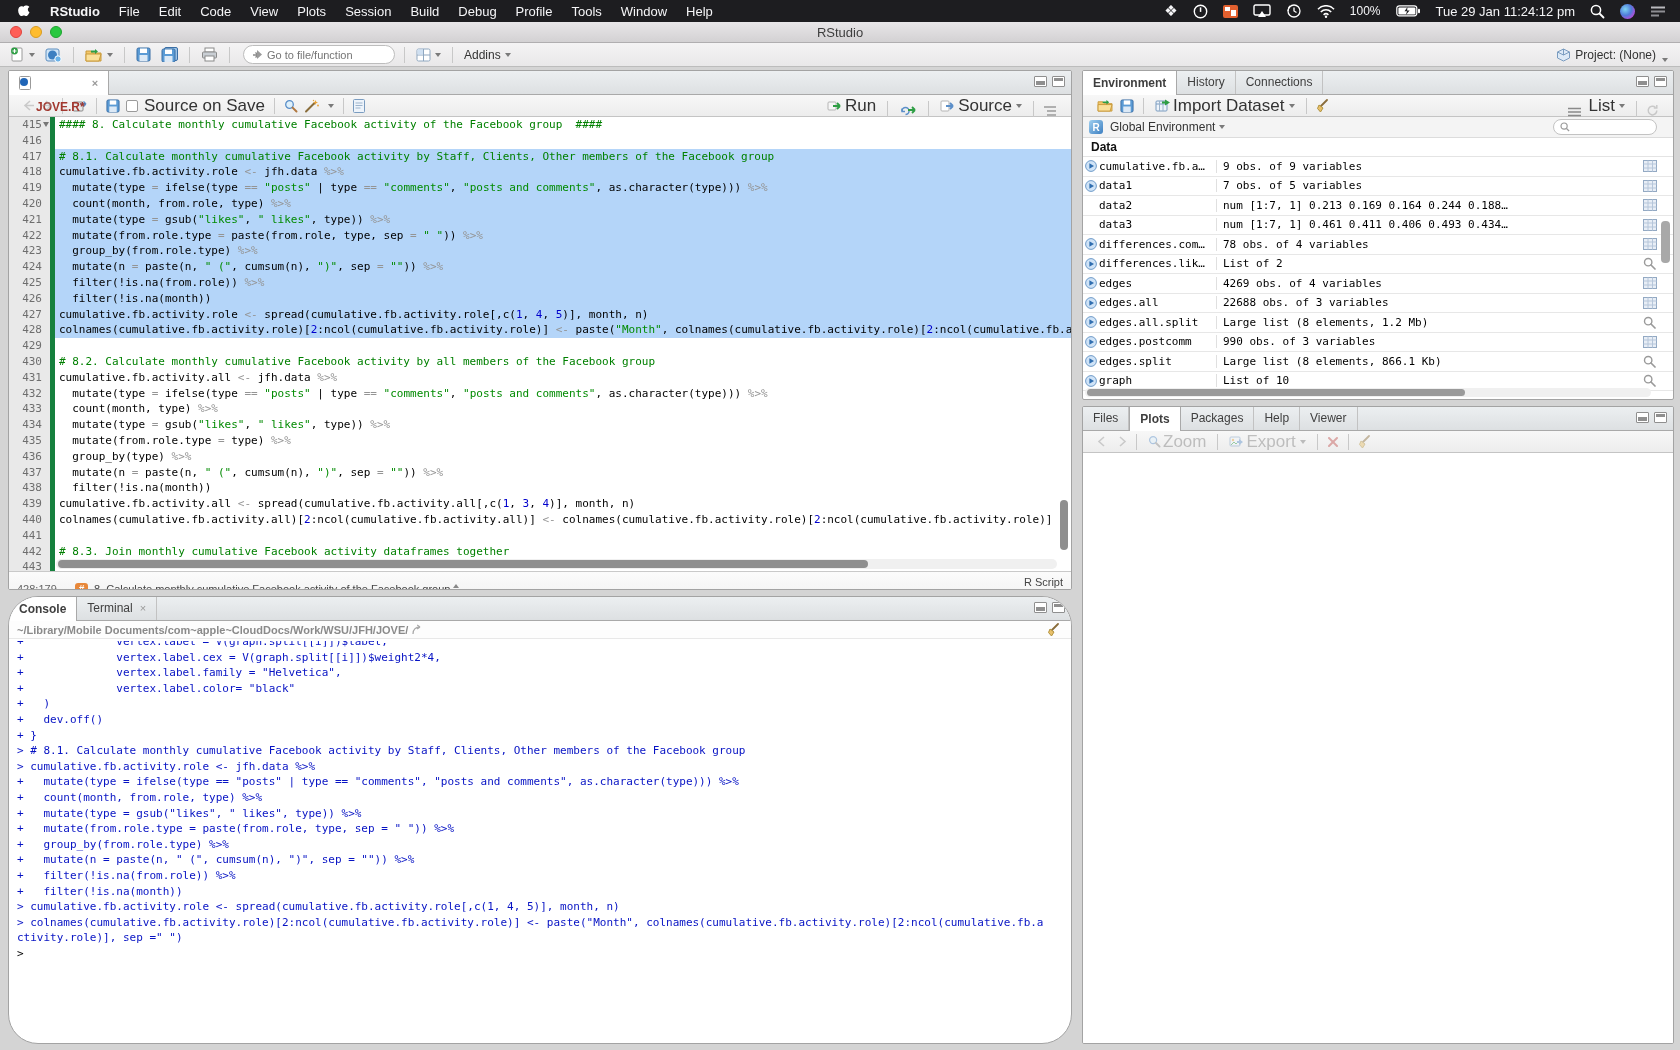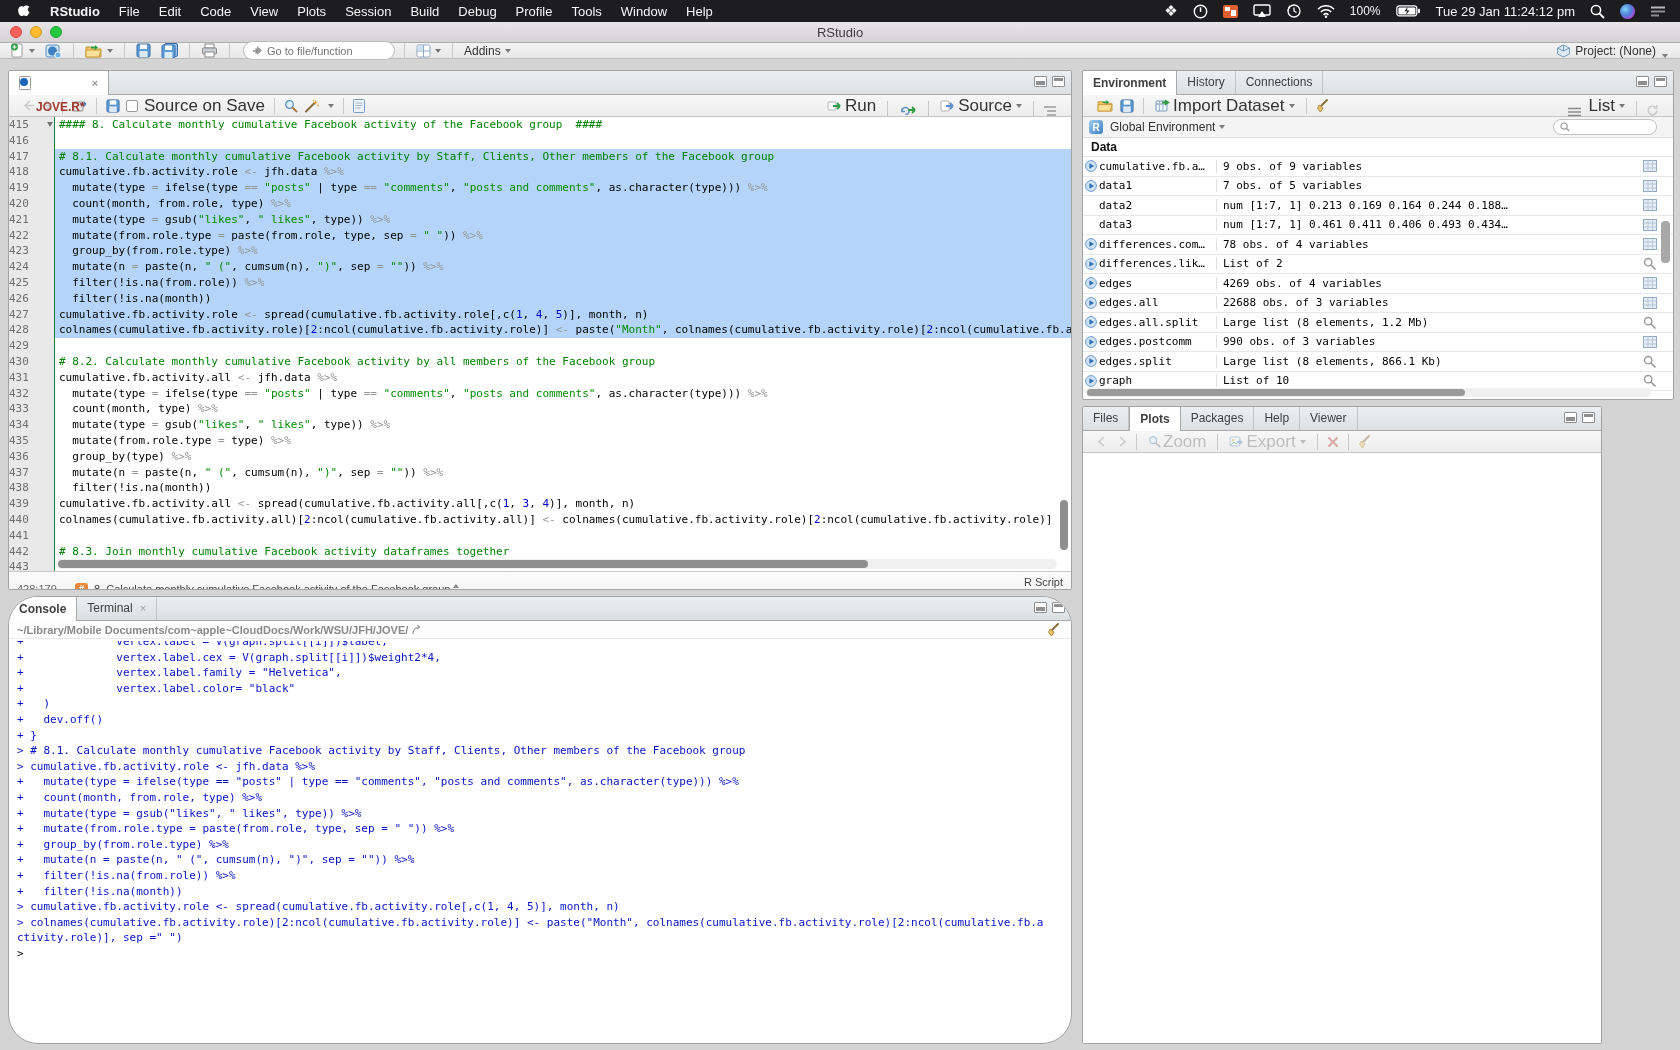--- a/index.html
+++ b/index.html
@@ -26,36 +26,36 @@
   .titlebar { position:absolute; left:0; top:22px; width:1680px; height:21px;
               background:linear-gradient(#e8e6e8,#d3d1d3); border-bottom:1px solid #b0aeb0;
               display:flex; align-items:center; justify-content:center; font-size:13px; color:#3e3e3e; }
   .traffic { position:absolute; left:10px; top:4px; display:flex; gap:8px; }
   .tl { width:12px; height:12px; border-radius:50%; }
   .tl.red { background:#ff5f57; border:1px solid #e0443e; }
   .tl.yellow { background:#febc2e; border:1px solid #d89c22; }
   .tl.green { background:#28c840; border:1px solid #1da32f; }
 
   
-  .apptoolbar { position:absolute; left:0; top:43px; width:1680px; height:16px;
+  .apptoolbar { position:absolute; left:0; top:43px; width:1680px; height:24px;
                 background:linear-gradient(#f4f3f4,#e9e8e9); border-bottom:1px solid #bcbcbc;
                 display:flex; align-items:center; gap:6px; padding:0 8px; font-size:12px; color:#333; }
   .tb-sep { width:1px; height:16px; background:#c8c8c8; margin:0 3px; }
   .tb-btn { display:inline-flex; align-items:center; gap:2px; padding:1px 2px; border-radius:3px; }
   .caret { width:0; height:0; border-left:3px solid transparent; border-right:3px solid transparent; border-top:4px solid #7a7a7a; display:inline-block; margin-left:2px; }
   .goto-box { display:flex; align-items:center; gap:4px; background:#fff; border:1px solid #bdbdbd; border-radius:10px; height:19px; width:152px; padding:0 8px; margin-left:4px; }
   .goto-box input { border:none; outline:none; font-size:11px; color:#444; width:118px; background:transparent; font-family:"Liberation Sans",sans-serif; }
   .proj { margin-left:auto; display:flex; align-items:flex-end; gap:4px; font-size:12px; color:#333; padding-right:4px; }
 
   
   .pane { position:absolute; background:#fff; border:1px solid #a3a3a3; border-radius:2px; overflow:hidden; }
   .pane-src  { left:8px;  top:70px;  width:1064px; height:520px; }
   .pane-con  { left:8px;  top:596px; width:1064px; height:448px;border-radius:30px; }
   .pane-env  { left:1082px; top:70px;  width:592px; height:330px; }
-  .pane-plot { left:1082px; top:406px; width:520px; height:638px; }
+  .pane-plot { left:1082px; top:406px; width:592px; height:638px; }
 
   .tabbar { height:24px; background:linear-gradient(#eceff1,#dde0e2); border-bottom:1px solid #a9a9a9;
             display:flex; align-items:flex-end; padding-left:0; position:relative; }
   .tab { height:24px; display:flex; align-items:center; gap:5px; padding:0 10px; font-size:12px; color:#3f3f3f;
          border-right:1px solid #c2c2c2; }
   .tab.active { background:#fff; border-right:1px solid #a9a9a9; border-left:1px solid #a9a9a9; margin-bottom:-1px; height:25px; font-weight:bold; }
   .tab:first-child.active { border-left:none; }
   .tab .close-x { color:#9a9a9a; font-size:11px; margin-left:2px; }
   .minmax { position:absolute; right:6px; top:5px; display:flex; gap:5px; }
   .mm { width:13px; height:11px; border:1px solid #8f8f8f; background:#fff; position:relative; border-radius:1px; }
@@ -63,22 +63,22 @@
   .mm.max:before { content:""; position:absolute; left:1px; right:1px; top:1px; height:3px; background:#8f8f8f; }
 
   .paneToolbar { height:22px; background:linear-gradient(#f7f7f7,#ededed); border-bottom:1px solid #c4c4c4;
                  display:flex; align-items:center; gap:6px; padding:0 14px; font-size:17px; color:#333; }
   .ptb-right { margin-left:auto; display:flex; align-items:flex-end; gap:6px; }
 
   
   .src-tabname { color:#a2372e; font-weight:bold;margin-top:48px; }
   .codearea { position:relative; height:454px; overflow:hidden; background:#fff; font-family:"DejaVu Sans Mono",monospace; font-size:11px; }
   .cline { display:flex; height:15.8px; line-height:15.8px; white-space:pre; }
-  .gut { width:46px; min-width:46px; background:#e9e9e9; border-right:1px solid #15803d; color:#6e6e6e;
-         text-align:left; padding-right:8px; position:relative; }
+  .gut { width:46px; min-width:46px; background:#e9e9e9; border-right:5px solid #15803d; color:#6e6e6e;
+         text-align:right; padding-right:8px; position:relative; }
   .gut .fold { position:absolute; right:1px; top:5px; width:0; height:0; border-left:3.5px solid transparent; border-right:3.5px solid transparent; border-top:5px solid #777; }
   .ctext { flex:1; padding-left:4px; color:#000; overflow:hidden; }
   .cline.sel .ctext { background:#b4d5f9; }
   .c { color:#008000; } .s { color:#028b02; } .n { color:#0000cc; } .o { color:#949494; }
   .src-hscroll { position:absolute; left:47px; right:14px; bottom:2px; height:10px; background:#f0f0f0; border-radius:5px; }
   .src-hscroll .thumb { position:absolute; left:2px; top:1px; width:810px; height:8px; background:#8f8f8f; border-radius:4px; }
   .src-vscroll { position:absolute; right:2px; top:0; width:10px; bottom:14px; }
   .src-vscroll .thumb { position:absolute; top:383px; left:1px; width:8px; height:50px; background:#8f8f8f; border-radius:4px; }
 
   .src-status { height:20px; border-top:1px solid #c9c9c9; background:linear-gradient(#fbfbfb,#f0f0f0);

